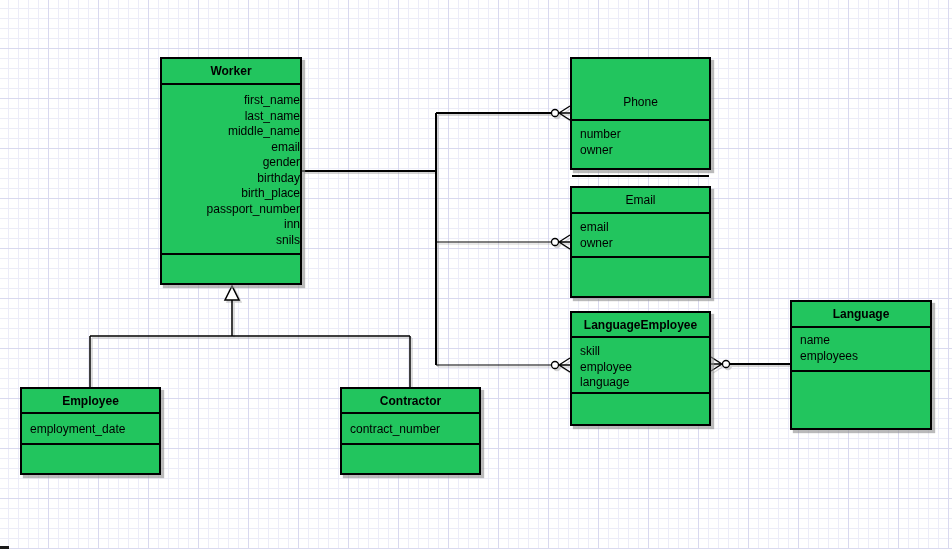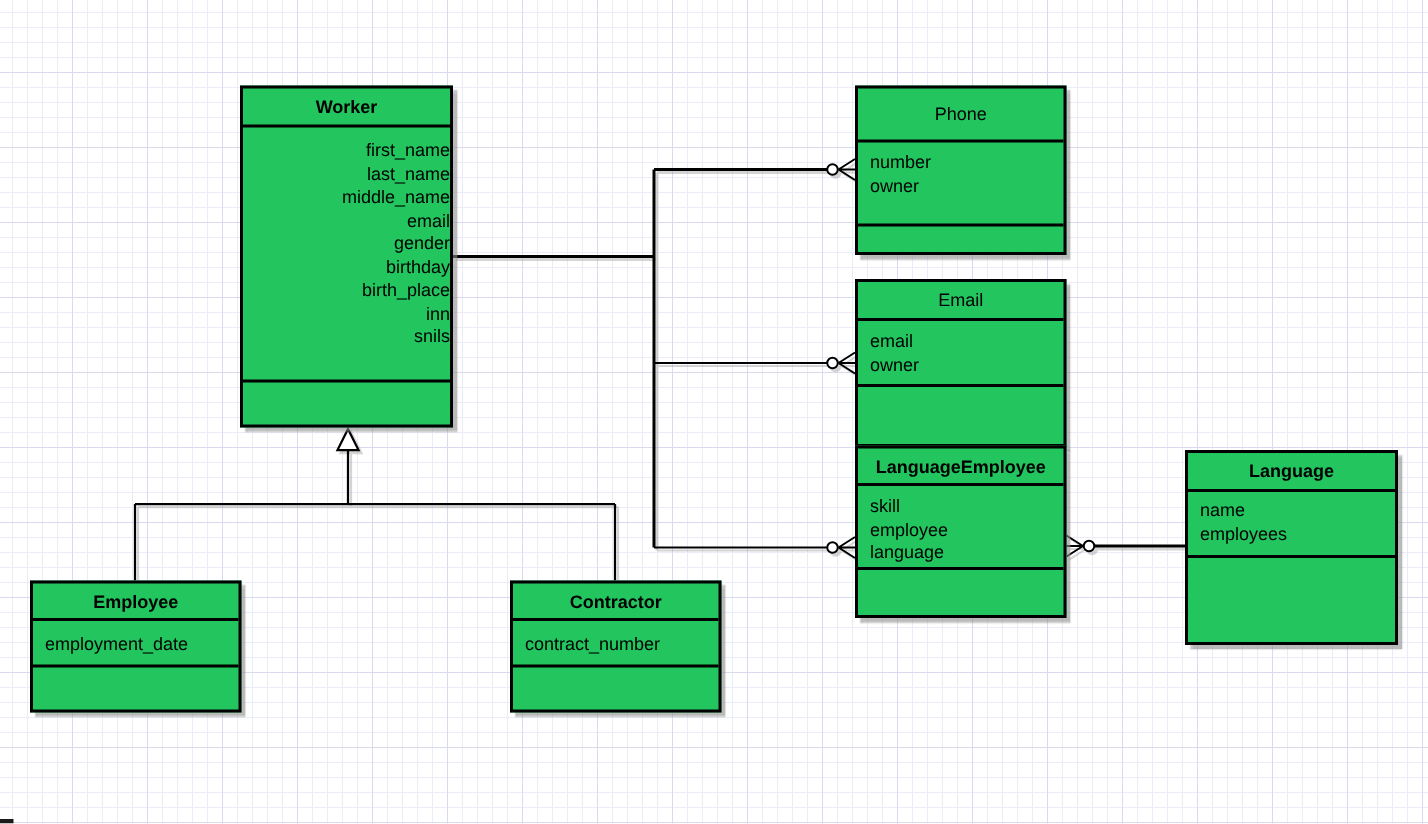--- a/index.html
+++ b/index.html
@@ -93,45 +93,46 @@
   <div class="entity" style="left:160px;top:57px;width:142px;height:228px;">
     <div class="entity-title" style="height:26px;">Worker</div>
     <div class="entity-attrs center" style="height:170px;padding-top:8px;">
       <div class="attr">first_name</div>
       <div class="attr">last_name</div>
       <div class="attr">middle_name</div>
       <div class="attr">email</div>
       <div class="attr">gender</div>
       <div class="attr">birthday</div>
       <div class="attr">birth_place</div>
+      <div class="attr">passport_number</div>
       <div class="attr">inn</div>
       <div class="attr">snils</div>
     </div>
     <div class="entity-empty"></div>
   </div>
 
   <div class="entity" style="left:570px;top:57px;width:141px;height:113px;">
-    <div class="entity-title plain-title" style="height:36px;">Phone</div>
+    <div class="entity-title plain-title" style="height:36px;margin-top:26px;">Phone</div>
     <div class="entity-attrs left" style="height:56px;padding-top:6px;">
       <div class="attr">number</div>
       <div class="attr">owner</div>
     </div>
     <div class="entity-empty"></div>
   </div>
 
   <div class="entity" style="left:570px;top:186px;width:141px;height:112px;">
     <div class="entity-title plain-title" style="height:26px;">Email</div>
     <div class="entity-attrs left" style="height:44px;padding-top:6px;">
       <div class="attr">email</div>
       <div class="attr">owner</div>
     </div>
     <div class="entity-empty"></div>
   </div>
 
-  <div class="entity" style="left:570px;top:297px;width:141px;height:115px;">
+  <div class="entity" style="left:570px;top:311px;width:141px;height:115px;">
     <div class="entity-title" style="height:25px;">LanguageEmployee</div>
     <div class="entity-attrs left" style="height:56px;padding-top:6px;">
       <div class="attr">skill</div>
       <div class="attr">employee</div>
       <div class="attr">language</div>
     </div>
     <div class="entity-empty"></div>
   </div>
 
   <div class="entity" style="left:790px;top:300px;width:142px;height:130px;">

